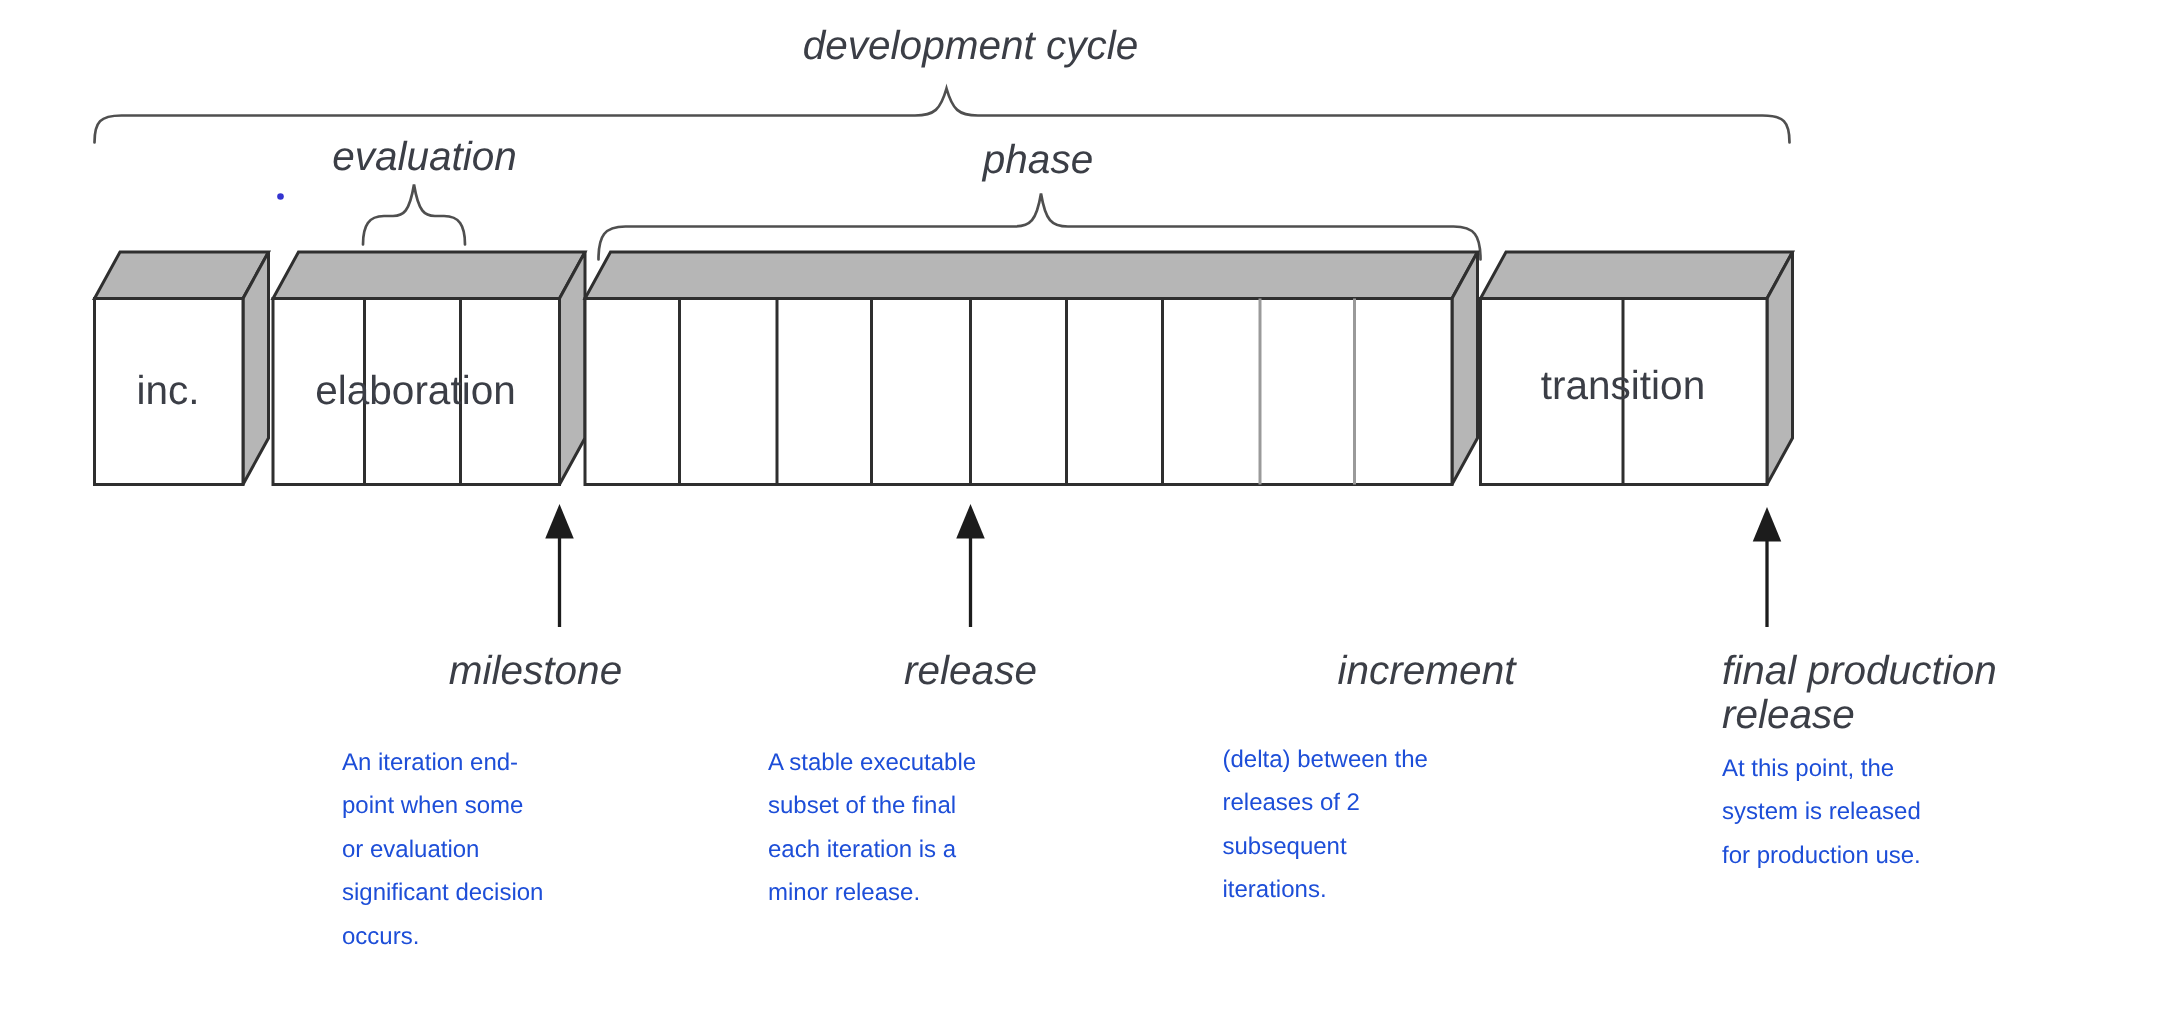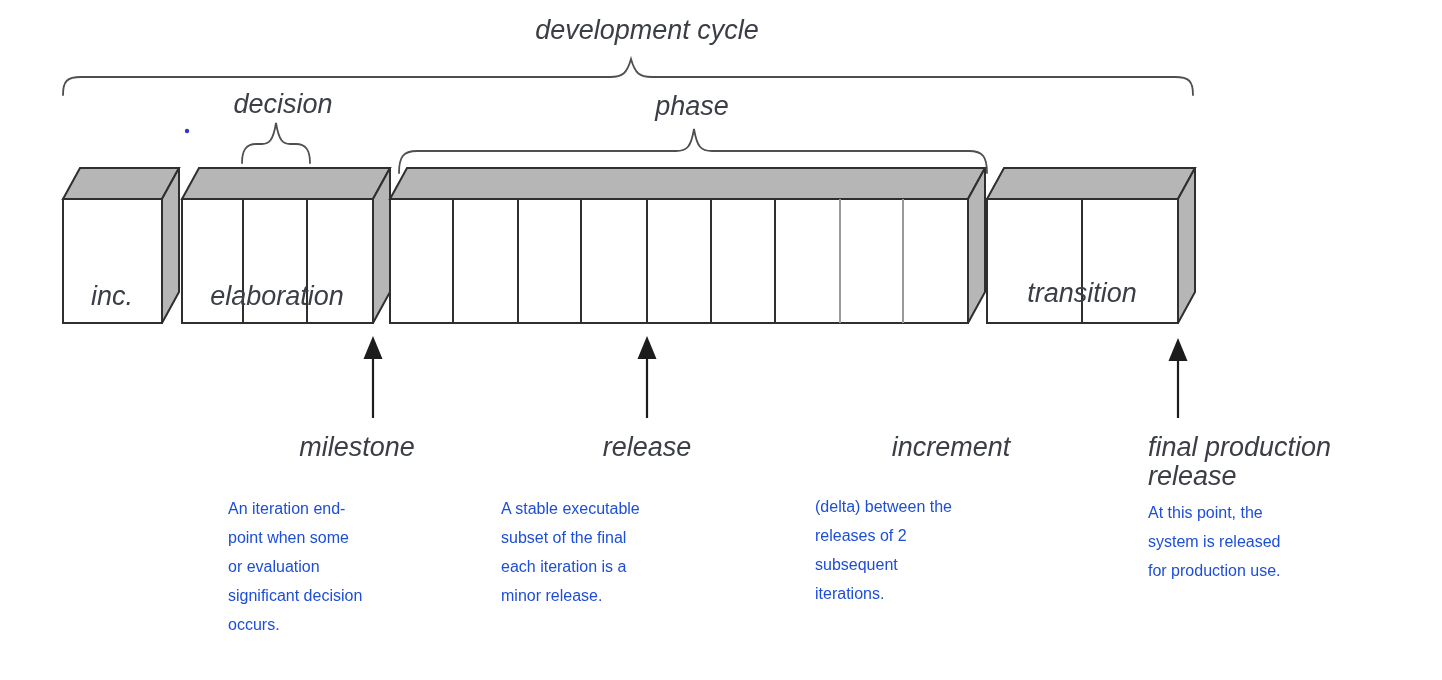--- a/index.html
+++ b/index.html
@@ -16,27 +16,25 @@
     position:absolute;
     font-style:italic;
     font-size:27px;
     line-height:29px;
     white-space:nowrap;
     color:#3b3e46;
   }
   .lbl.center{transform:translateX(-50%);}
   .boxlbl{
     position:absolute;
-    font-style:italic;
     font-size:27px;
     line-height:27px;
     white-space:nowrap;
     transform:translateX(-50%);
     color:#3b3e46;
-    margin-top:36px;
   }
   .body{
     position:absolute;
     font-size:16px;
     line-height:29px;
     color:#1d4ed8;
     white-space:nowrap;
   }
 </style>
 </head>
@@ -98,21 +96,21 @@
       <line x1="647" y1="356" x2="647" y2="418" stroke="#1c1c1c" stroke-width="2.2"></line>
       <polygon points="647,336 637.5,359 656.5,359" fill="#1c1c1c"></polygon>
     </g>
     <g>
       <line x1="1178" y1="358" x2="1178" y2="418" stroke="#1c1c1c" stroke-width="2.2"></line>
       <polygon points="1178,338 1168.5,361 1187.5,361" fill="#1c1c1c"></polygon>
     </g>
   </svg>
 
   <div class="lbl center" style="left:647px;top:16px">development cycle</div>
-  <div class="lbl center" style="left:283px;top:90px">decision</div>
+  <div class="lbl center" style="left:283px;top:90px">evaluation</div>
   <div class="lbl center" style="left:692px;top:92px">phase</div>
 
   <div class="boxlbl" style="left:112px;top:247px">inc.</div>
   <div class="boxlbl" style="left:277px;top:247px">elaboration</div>
   <div class="boxlbl" style="left:1082px;top:244px">transition</div>
 
   <div class="lbl center" style="left:357px;top:433px">milestone</div>
   <div class="lbl center" style="left:647px;top:433px">release</div>
   <div class="lbl center" style="left:951px;top:433px">increment</div>
   <div class="lbl" style="left:1148px;top:433px">
@@ -121,21 +119,21 @@
   </div>
 
   <div class="body" style="left:228px;top:494px">
     <div>An iteration end-</div>
     <div>point when some</div>
     <div>or evaluation</div>
     <div>significant decision</div>
     <div>occurs.</div>
   </div>
 
-  <div class="body" style="left:501px;top:494px">
+  <div class="body" style="left:512px;top:494px">
     <div>A stable executable</div>
     <div>subset of the final</div>
     <div>each iteration is a</div>
     <div>minor release.</div>
   </div>
 
   <div class="body" style="left:815px;top:492px">
     <div>(delta) between the</div>
     <div>releases of 2</div>
     <div>subsequent</div>

